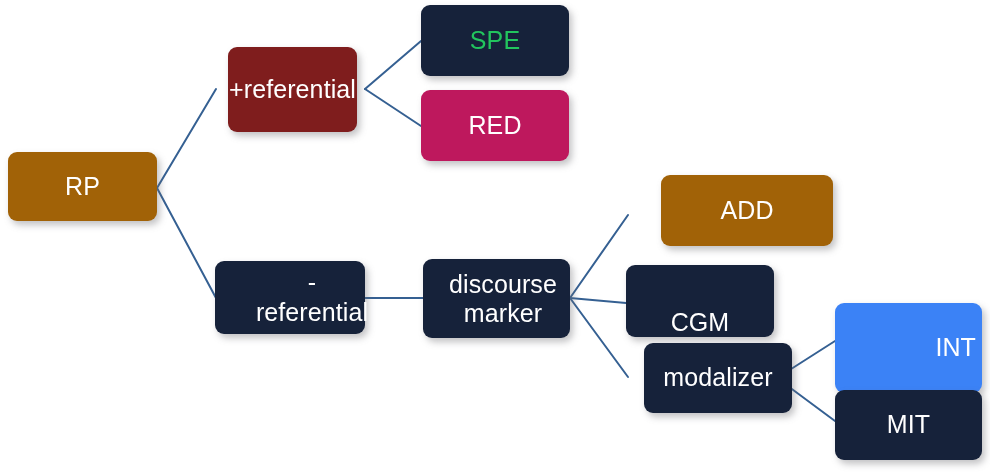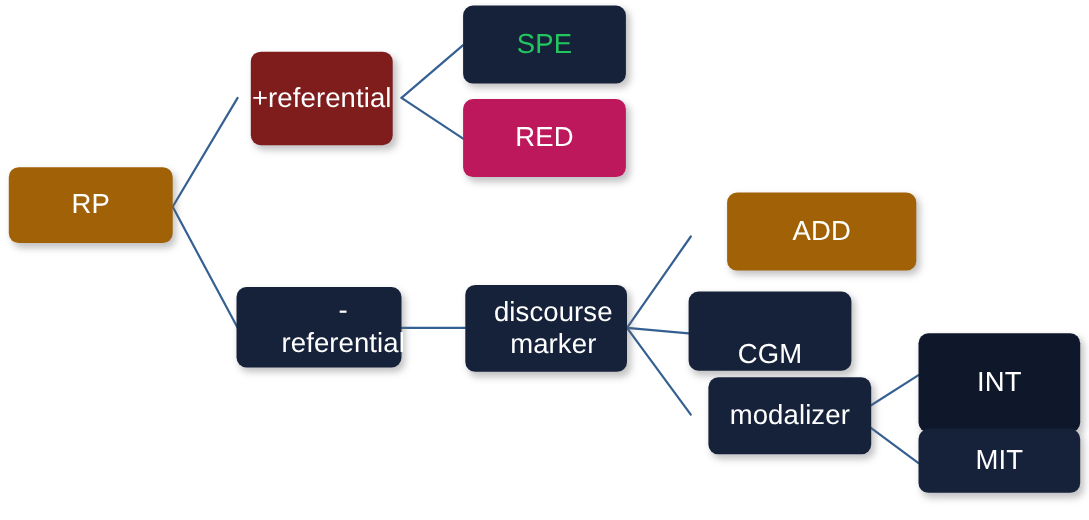--- a/index.html
+++ b/index.html
@@ -92,21 +92,21 @@
       </div>
       <div class="node" style="left: 628px; top: 175px; width: 172px; height: 71px; background: #a16207; margin-left: 33px;">
         <span class="node-label" style="color: rgb(255, 255, 255);">ADD</span>
       </div>
       <div class="node" style="left: 626px; top: 265px; width: 148px; height: 72px; background: rgb(22, 34, 58); align-items: flex-end;">
         <span class="node-label" style="color: rgb(255, 255, 255);">CGM</span>
       </div>
       <div class="node" style="left: 644px; top: 343px; width: 148px; height: 70px; background: rgb(22, 34, 58);">
         <span class="node-label" style="color: rgb(255, 255, 255);">modalizer</span>
       </div>
-      <div class="node" style="left: 835px; top: 303px; width: 147px; height: 90px; background: #0f172a;">
+      <div class="node" style="left: 835px; top: 303px; width: 147px; height: 90px; background: #3b82f6; justify-content: flex-end;">
         <span class="node-label" style="color: rgb(255, 255, 255);">INT</span>
       </div>
-      <div class="node" style="left: 835px; top: 390px; width: 147px; height: 58px; background: rgb(22, 34, 58);">
+      <div class="node" style="left: 835px; top: 390px; width: 147px; height: 70px; background: rgb(22, 34, 58);">
         <span class="node-label" style="color: rgb(255, 255, 255);">MIT</span>
       </div>
     </div>
 
 </div>
 
 </body></html>

